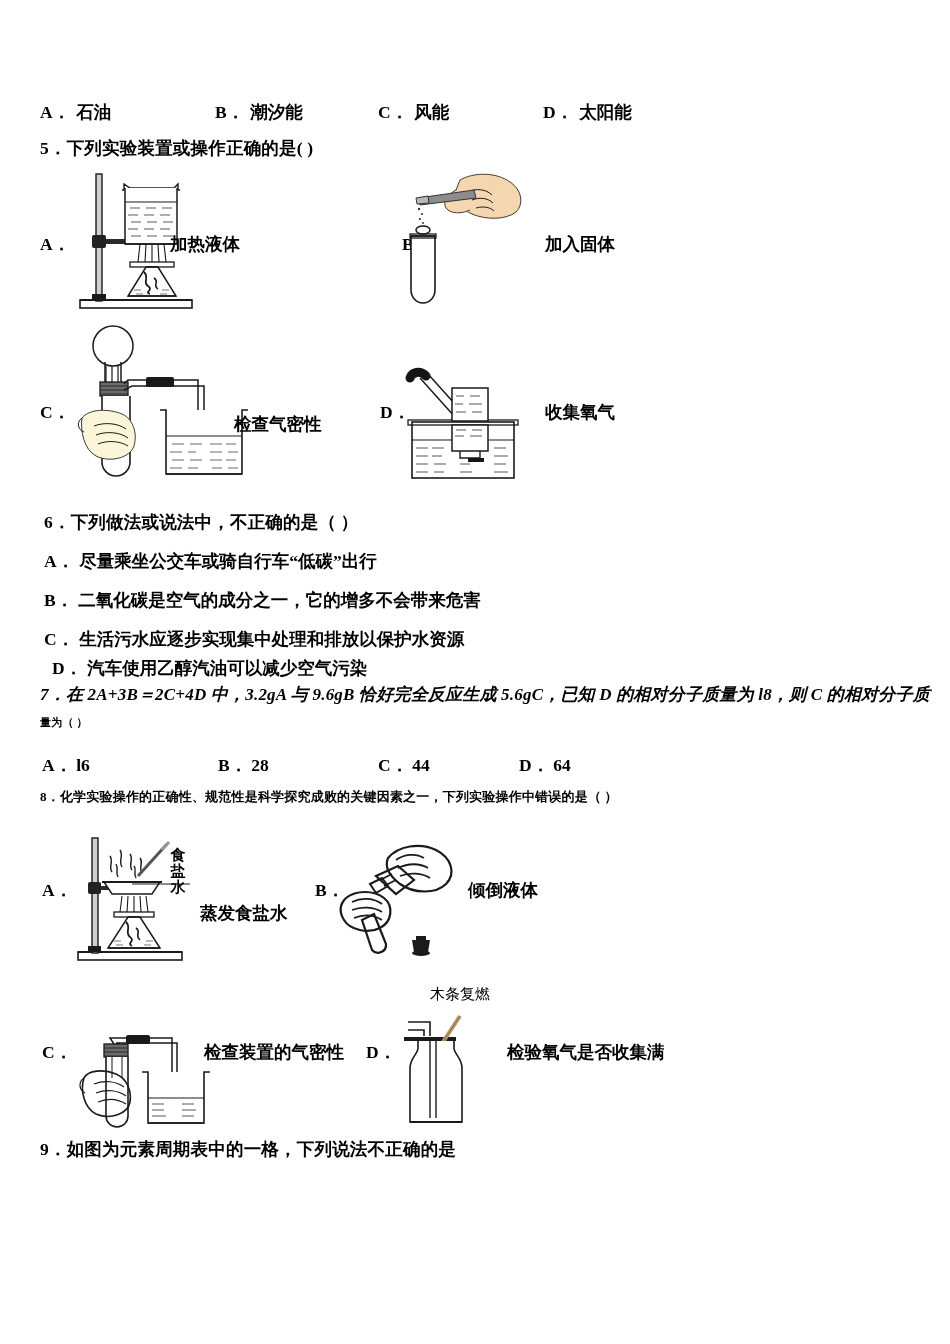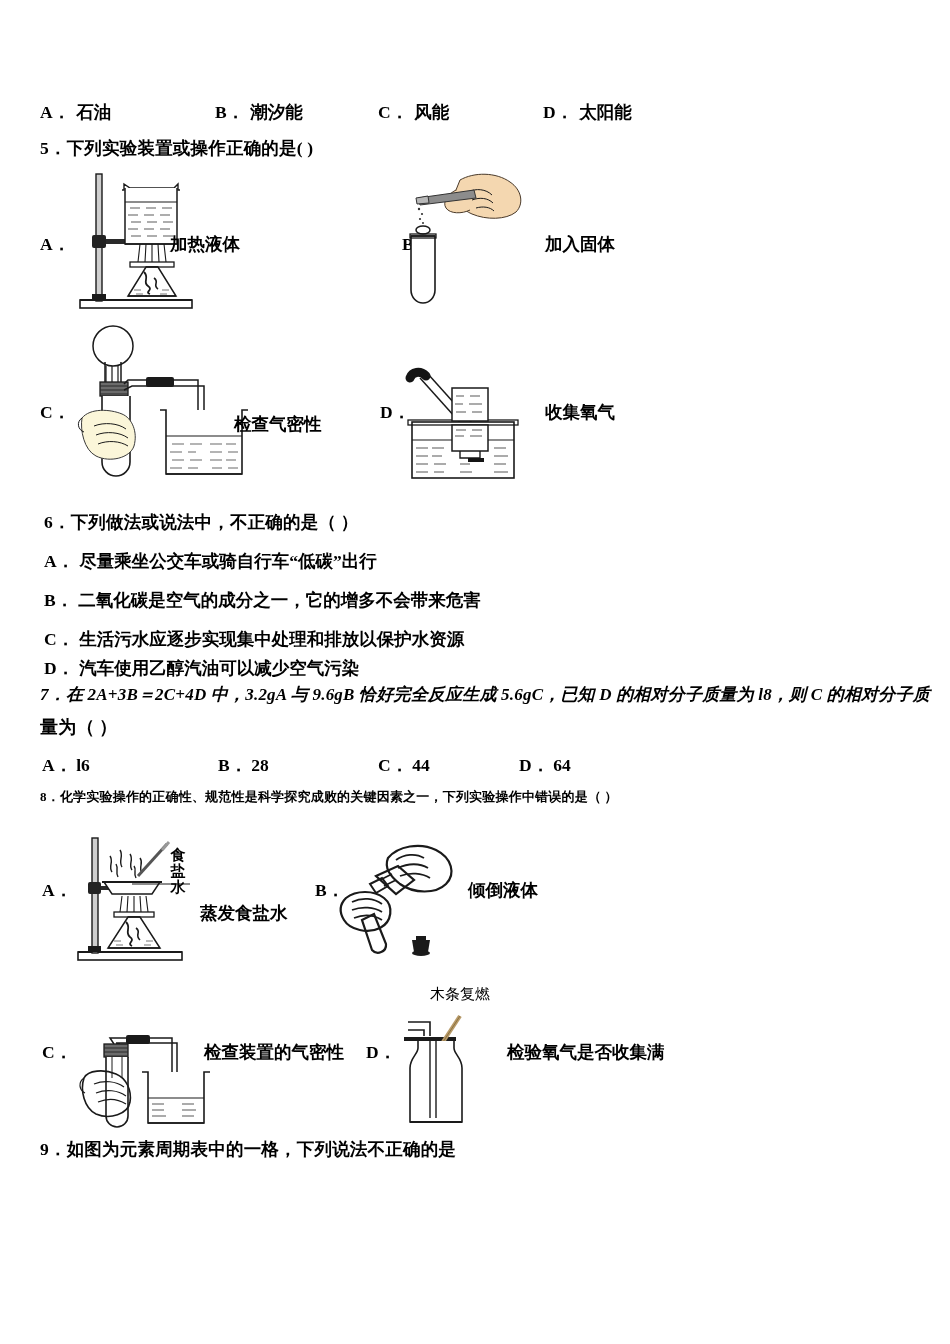--- a/index.html
+++ b/index.html
@@ -247,26 +247,26 @@
   <div class="abs q" style="left:44px;top:510px;">6．下列做法或说法中，不正确的是（      ）</div>
   <div class="abs opt" style="left:44px;top:549px;">
     <span>A．</span><span style="display:inline-block;width:5px;"></span><span>尽量乘坐公交车或骑自行车“低碳”出行</span>
   </div>
   <div class="abs opt" style="left:44px;top:588px;">
     <span>B．</span><span style="display:inline-block;width:5px;"></span><span>二氧化碳是空气的成分之一，它的增多不会带来危害</span>
   </div>
   <div class="abs opt" style="left:44px;top:627px;">
     <span>C．</span><span style="display:inline-block;width:5px;"></span><span>生活污水应逐步实现集中处理和排放以保护水资源</span>
   </div>
-  <div class="abs opt" style="left:44px;top:656px;text-align:center;">
+  <div class="abs opt" style="left:52px;top:656px;text-align:center;">
     <span>D．</span><span style="display:inline-block;width:5px;"></span><span>汽车使用乙醇汽油可以减少空气污染</span>
   </div>
 
   <div class="abs q" style="left:40px;top:683px;font-size:17px;font-style:italic;">7．在 2A+3B＝2C+4D 中，3.2gA 与 9.6gB 恰好完全反应生成 5.6gC，已知 D 的相对分子质量为 l8，则 C 的相对分子质</div>
-  <div class="abs q" style="left:40px;top:715px;font-size:18px;">量为（      ）</div>
+  <div class="abs q" style="left:40px;top:715px;font-size:11px;">量为（      ）</div>
   <div class="abs opt" style="left:42px;top:753px;">
     <span>A．</span><span style="display:inline-block;width:4px;"></span><span>l6</span>
   </div>
   <div class="abs opt" style="left:218px;top:753px;">
     <span>B．</span><span style="display:inline-block;width:4px;"></span><span>28</span>
   </div>
   <div class="abs opt" style="left:378px;top:753px;">
     <span>C．</span><span style="display:inline-block;width:4px;"></span><span>44</span>
   </div>
   <div class="abs opt" style="left:519px;top:753px;">

